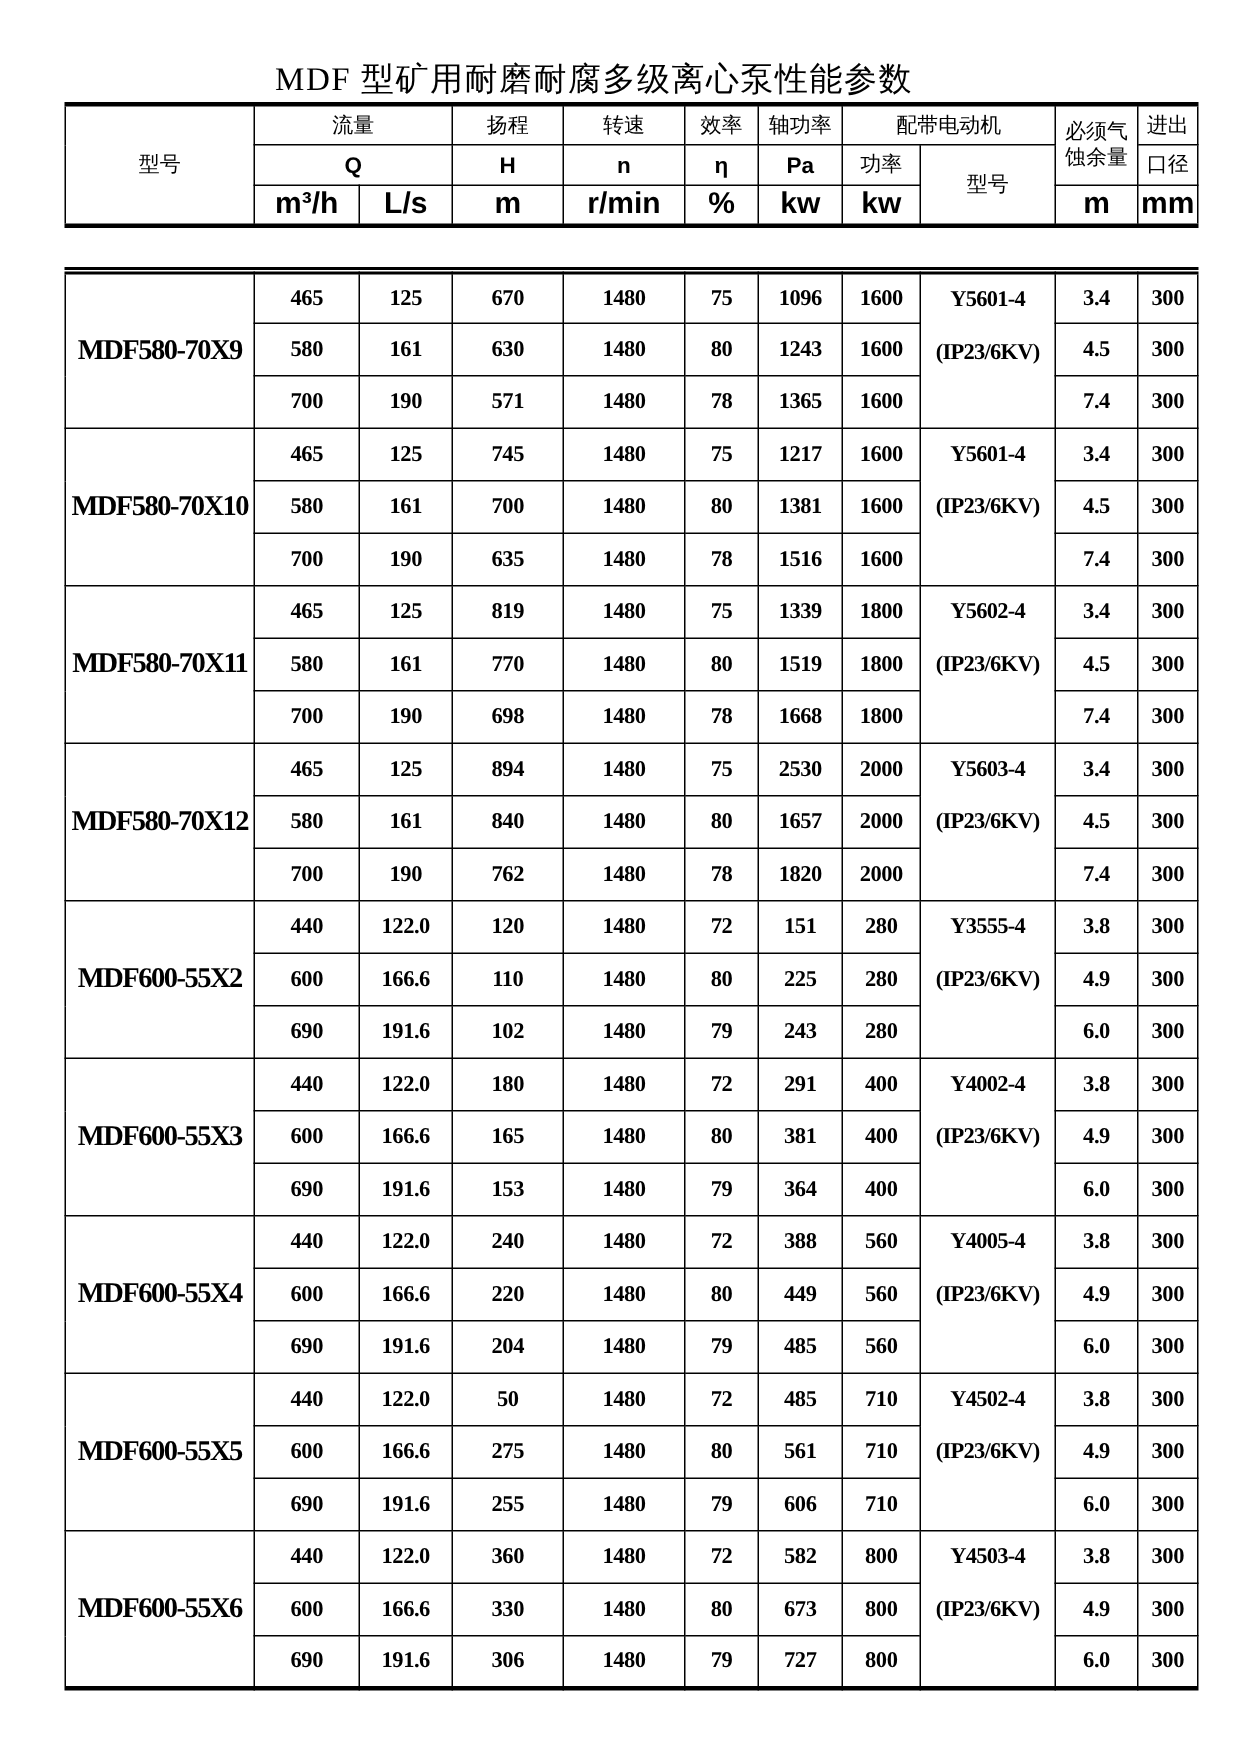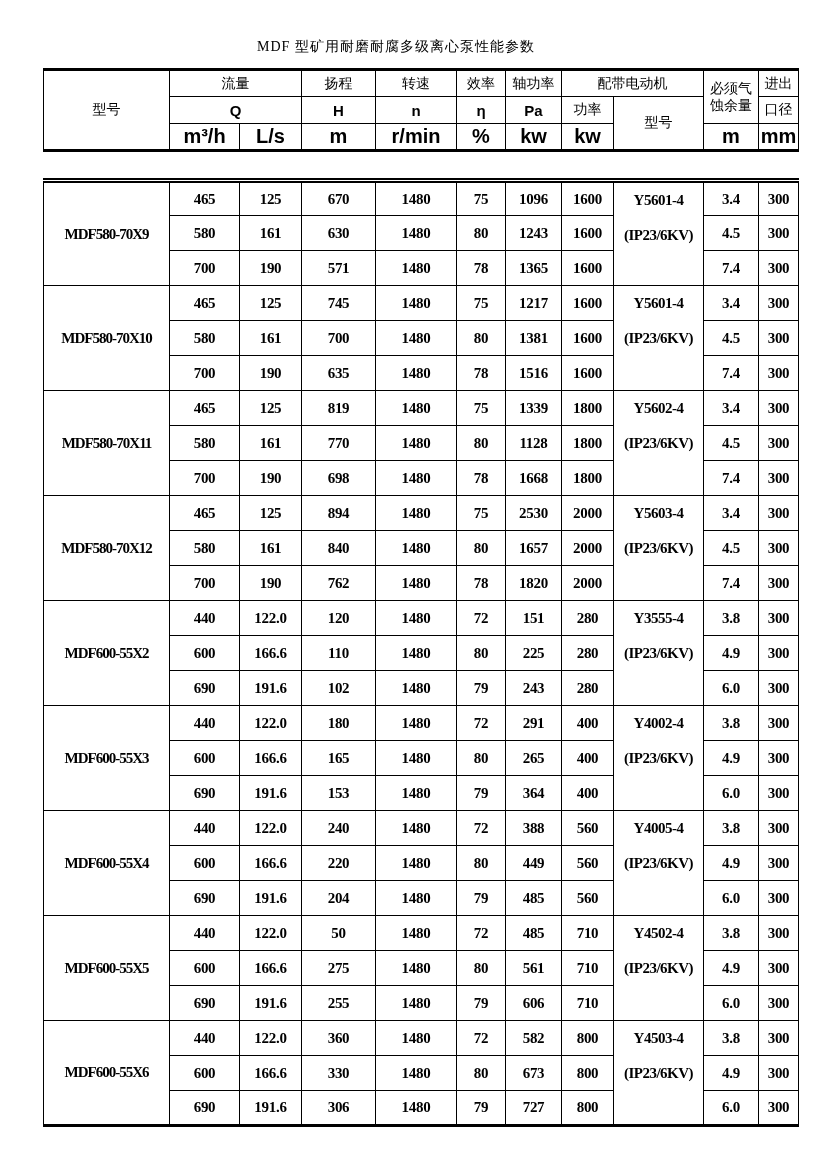--- a/index.html
+++ b/index.html
@@ -9,21 +9,21 @@
     background: #ffffff; color: #000000;
     font-family: "Liberation Sans", sans-serif;
     overflow: hidden;
   }
   .page { position: relative; width: 826px; height: 1165px; background: #ffffff; }
 
   .title {
     position: absolute; top: 38px; left: 0; width: 792px;
     text-align: center;
     font-family: "Liberation Serif", serif;
-    font-size: 14px; font-weight: 400; letter-spacing: 1px;
+    font-size: 22px; font-weight: 400; letter-spacing: 1px;
     white-space: nowrap;
   }
 
   table {
     border-collapse: collapse; table-layout: fixed;
     width: 755px;
   }
   td { border: 1px solid #000; text-align: center; vertical-align: middle; padding: 0; overflow: hidden; }
 
   
@@ -36,21 +36,21 @@
 
   
   .dtable { position: absolute; left: 43px; top: 178px; border-top: 5px double #000; border-bottom: 3px solid #000; }
   .dtable tr { height: 35px; }
   .num {
     font-family: "Liberation Serif", serif;
     font-size: 15px; font-weight: 700; letter-spacing: -0.3px;
   }
   .model-cell {
     font-family: "Liberation Serif", serif;
-    font-size: 15px; font-weight: 700; letter-spacing: -1px;
+    font-size: 19px; font-weight: 700; letter-spacing: -1px;
   }
   .motor-cell {
     vertical-align: top;
     font-family: "Liberation Serif", serif;
     font-size: 15px; font-weight: 700; letter-spacing: -0.5px;
   }
   .motor-cell div { line-height: 35px; height: 35px; }
 </style>
 </head>
 <body>
@@ -218,21 +218,21 @@
           </td>
           <td class="num">3.4</td>
           <td class="num">300</td>
         </tr>
         <tr>
           <td class="num">580</td>
           <td class="num">161</td>
           <td class="num">770</td>
           <td class="num">1480</td>
           <td class="num">80</td>
-          <td class="num">1128</td>
+          <td class="num">1519</td>
           <td class="num">1800</td>
           <td class="num">4.5</td>
           <td class="num">300</td>
         </tr>
         <tr>
           <td class="num">700</td>
           <td class="num">190</td>
           <td class="num">698</td>
           <td class="num">1480</td>
           <td class="num">78</td>
@@ -332,21 +332,21 @@
           </td>
           <td class="num">3.8</td>
           <td class="num">300</td>
         </tr>
         <tr>
           <td class="num">600</td>
           <td class="num">166.6</td>
           <td class="num">165</td>
           <td class="num">1480</td>
           <td class="num">80</td>
-          <td class="num">265</td>
+          <td class="num">381</td>
           <td class="num">400</td>
           <td class="num">4.9</td>
           <td class="num">300</td>
         </tr>
         <tr>
           <td class="num">690</td>
           <td class="num">191.6</td>
           <td class="num">153</td>
           <td class="num">1480</td>
           <td class="num">79</td>

